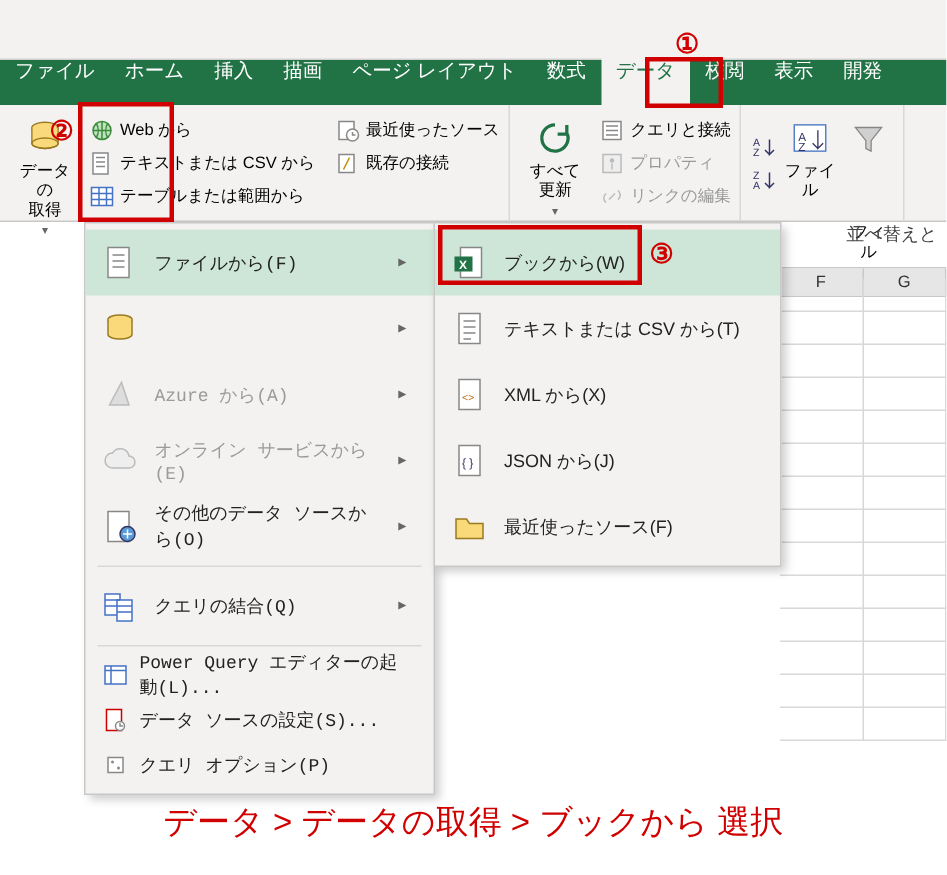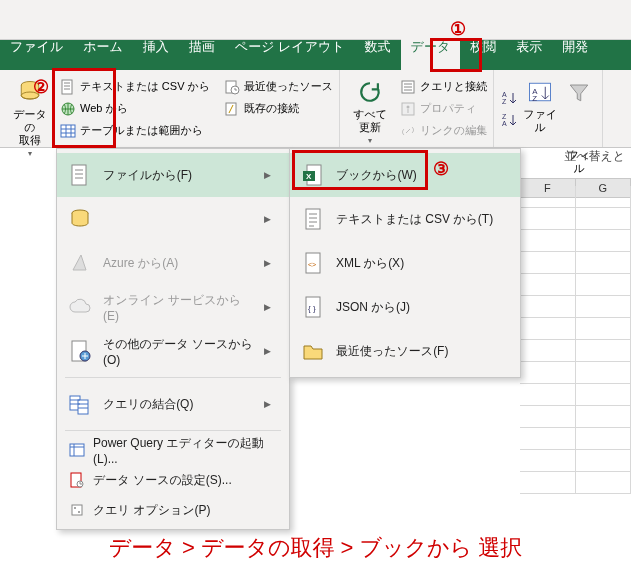--- a/index.html
+++ b/index.html
@@ -148,20 +148,21 @@
   .menu {
     position: absolute;
     top: 148px;
     left: 56px;
     width: 234px;
     background: #f3f2f1;
     border: 1px solid #c8c8c8;
     box-shadow: 3px 3px 6px rgba(0,0,0,.2);
     padding: 4px 0;
     z-index: 20;
+    font-family: Liberation Mono, monospace;
   }
   .menu-item {
     display: flex;
     align-items: center;
     height: 44px;
     padding: 0 18px 0 10px;
     gap: 10px;
     font-size: 12px;
     color: #222;
     cursor: pointer;
@@ -269,34 +270,34 @@
           </svg>
       </span>
       <span style="white-space:pre-line;">データの
 取得</span>
       <span class="chev">▾</span>
     </div>
     <div class="vlist">
       <div class="row">
         <span class="sm-ico">
           <svg viewBox="0 0 16 16">
+              <circle cx="8" cy="8" r="6" fill="#bfe3bf" stroke="#3a8a3a"></circle>
+              <path d="M2 8h12M8 2v12M4 3c2 3 2 7 0 10M12 3c-2 3-2 7 0 10" stroke="#3a8a3a" fill="none"></path>
+            </svg>
+        </span>
+        <span>Web から</span>
+      </div>
+      <div class="row">
+        <span class="sm-ico">
+          <svg viewBox="0 0 16 16">
               <rect x="2" y="1" width="10" height="14" fill="#fff" stroke="#888"></rect>
               <path d="M4 4h6M4 7h6M4 10h6" stroke="#888"></path>
             </svg>
         </span>
         <span>テキストまたは CSV から</span>
-      </div>
-      <div class="row">
-        <span class="sm-ico">
-          <svg viewBox="0 0 16 16">
-              <circle cx="8" cy="8" r="6" fill="#bfe3bf" stroke="#3a8a3a"></circle>
-              <path d="M2 8h12M8 2v12M4 3c2 3 2 7 0 10M12 3c-2 3-2 7 0 10" stroke="#3a8a3a" fill="none"></path>
-            </svg>
-        </span>
-        <span>Web から</span>
       </div>
       <div class="row">
         <span class="sm-ico">
           <svg viewBox="0 0 16 16">
               <rect x="1" y="2" width="14" height="12" fill="#fff" stroke="#4472c4"></rect>
               <path d="M1 6h14M1 10h14M6 2v12M11 2v12" stroke="#4472c4"></path>
             </svg>
         </span>
         <span>テーブルまたは範囲から</span>
       </div>

